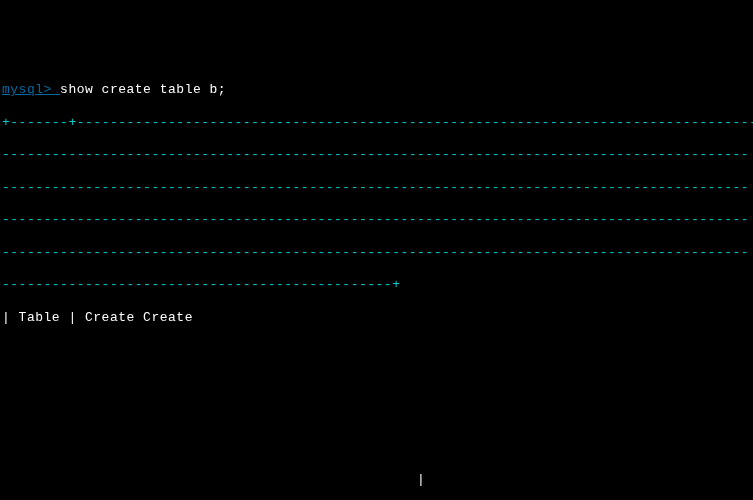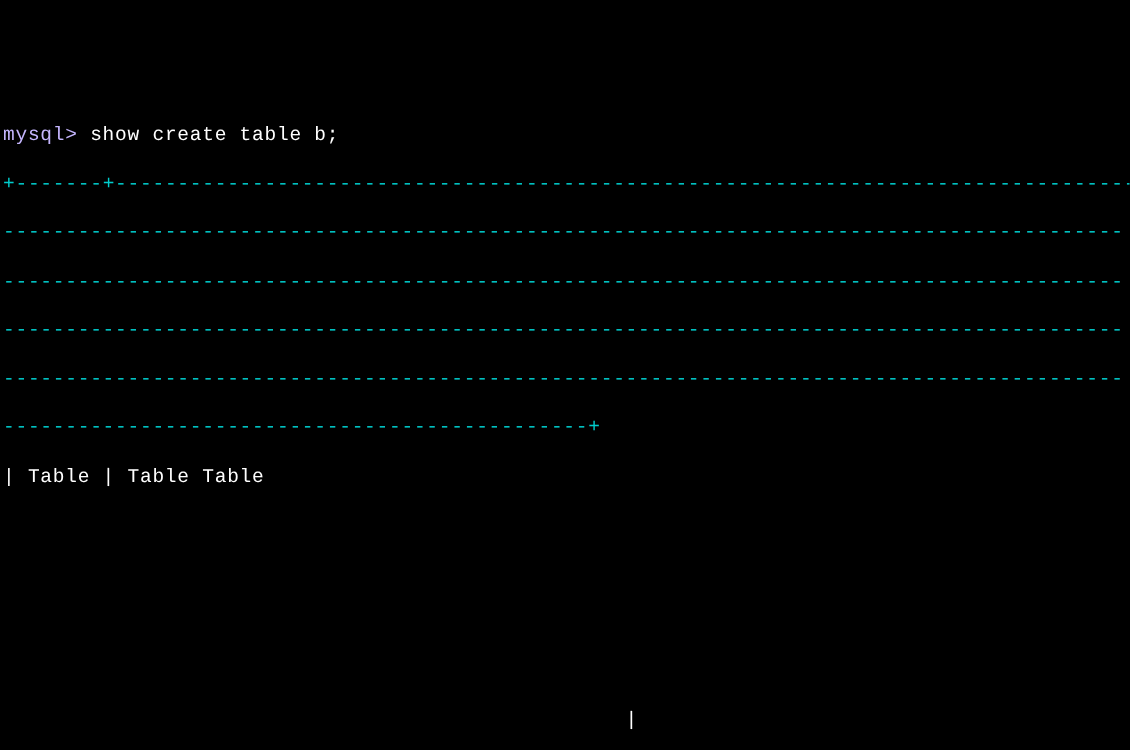--- a/index.html
+++ b/index.html
@@ -20,40 +20,41 @@
       letter-spacing: 0.5px;
     }
     .terminal {
       padding: 1px 2px;
     }
     .line {
       display: block;
       min-height: 15px;
     }
     .prompt {
-      color: #c4b5fd;
+      color: #0369a1;
+      text-decoration: underline;
     }
     .sep-cyan {
       color: #00cccc;
     }
   </style>
 </head>
 <body>
 
 
 
 <div class="terminal">
 <span class="line"><span class="prompt">mysql&gt; </span><span>show create table b;</span></span>
 <span class="line sep-cyan"><span>+-------</span><span>+-----------------------------------------------------------------------------------------</span></span>
 <span class="line sep-cyan">------------------------------------------------------------------------------------------</span>
 <span class="line sep-cyan">------------------------------------------------------------------------------------------</span>
 <span class="line sep-cyan">------------------------------------------------------------------------------------------</span>
 <span class="line sep-cyan">------------------------------------------------------------------------------------------</span>
 <span class="line sep-cyan">-----------------------------------------------+</span>
-<span class="line">| Table | Table Table</span>
+<span class="line">| Table | Create Create</span>
 <span class="line"> </span>
 <span class="line"> </span>
 <span class="line"> </span>
 <span class="line"> </span>
 <span class="line">                                                  |</span>
 
 
 
 
 

